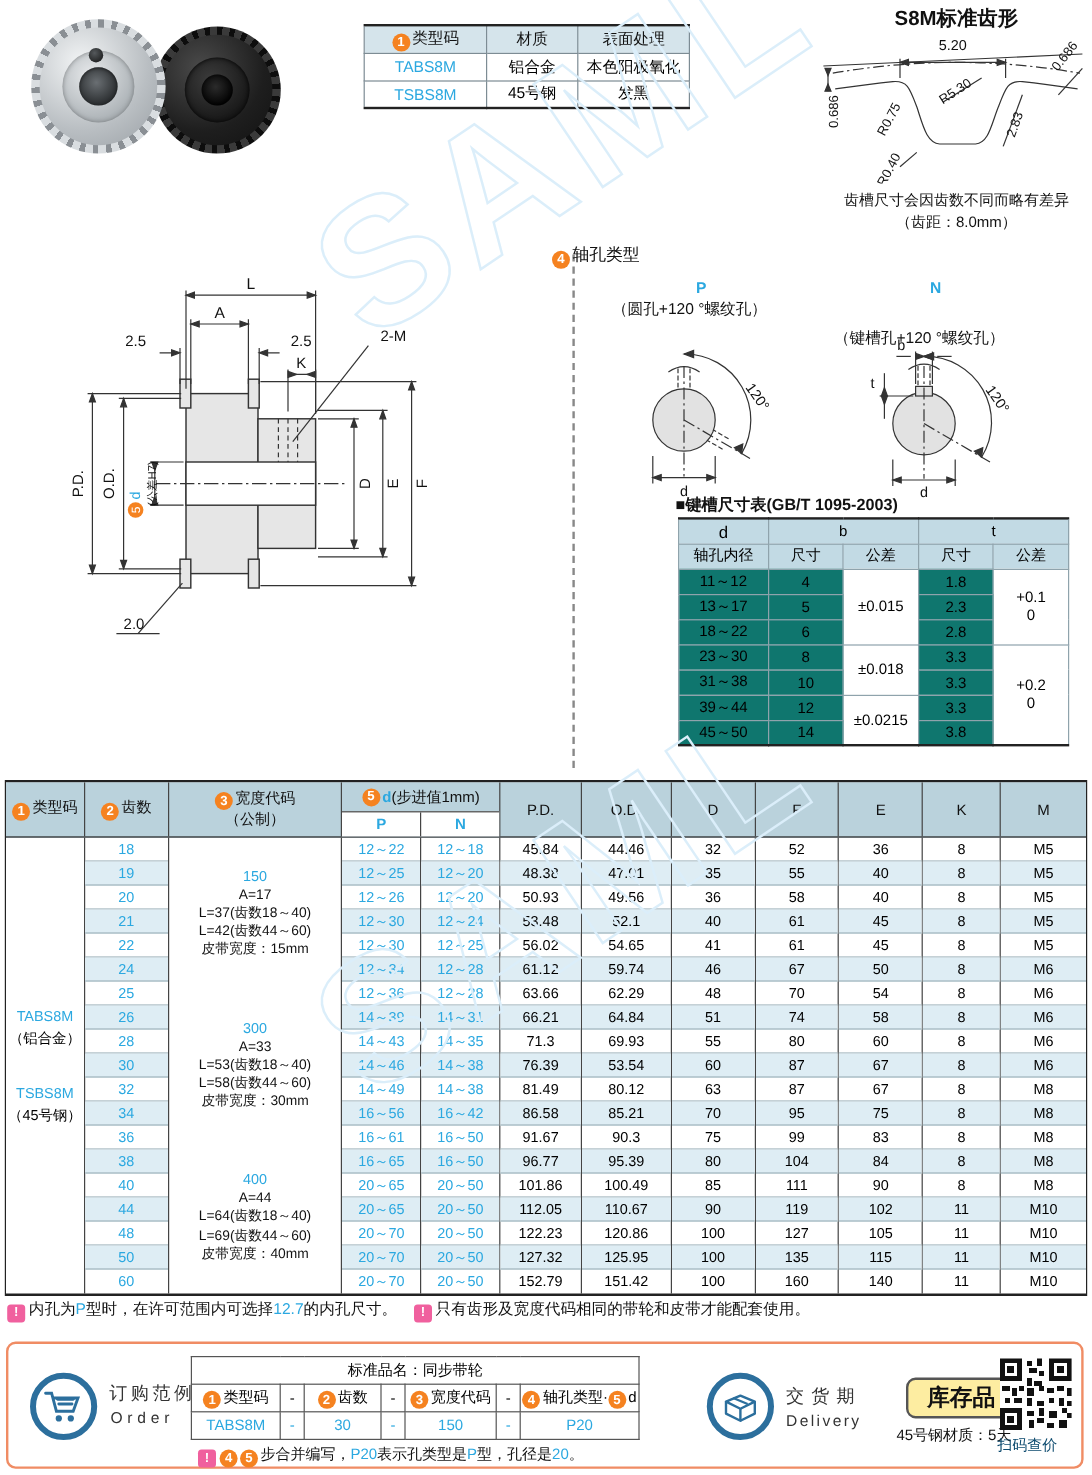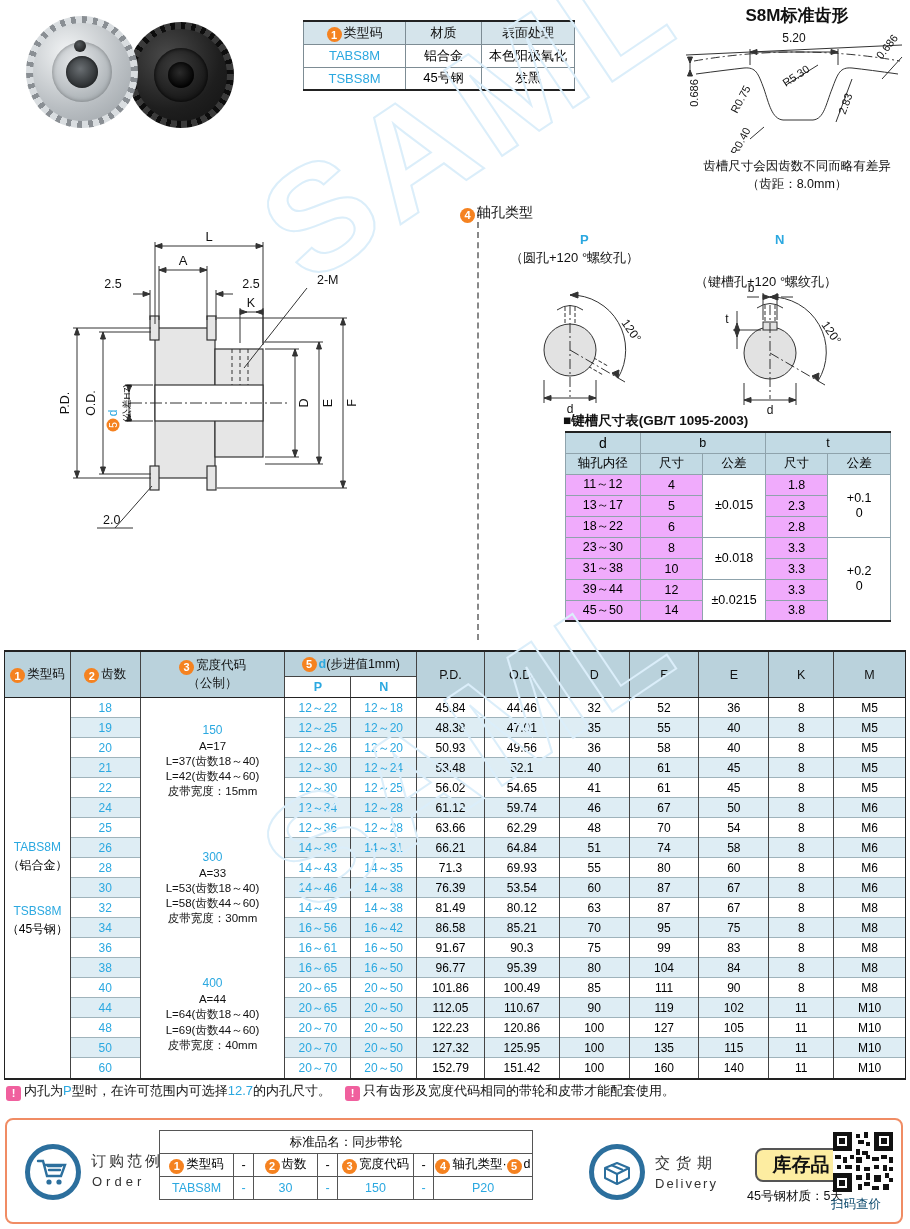--- a/index.html
+++ b/index.html
@@ -49,21 +49,21 @@
   .divider { position:absolute; left:477px; top:212px; height:428px; border-left:2px dashed #888; }
   .section-title { position:absolute; left:460px; top:204px; font-size:14px; color:#111; z-index:2;}
   .hole-label { position:absolute; font-size:13px; color:#2ba8e0; font-weight:bold; z-index:2;}
   .hole-desc  { position:absolute; font-size:13px; color:#111; z-index:2;text-align:right;}
 
   .keyway-title { position:absolute; left:563px; top:412px; font-size:13.5px; font-weight:bold; color:#111; z-index:2;}
   .keyway { position:absolute; left:565px; top:431px; width:326px; font-size:12.5px;
      border-top:2px solid #222; border-bottom:2px solid #222; z-index:2; background:#fff;}
   .keyway th, .keyway td { border:1px solid #8fa3ac; text-align:center; height:21px; }
   .keyway th { background:#c2dae4; font-weight:normal; }
-  .keyway td { background:#f0abfc; }
+  .keyway td { background:#0f766e; }
   .keyway td.tol { background:#fff; white-space:pre-line; line-height:1.15; }
 
   
   .main-table { position:absolute; left:4px; top:650px; width:902px;
      border:2px solid #222; border-left:1px solid #222; border-right:1px solid #222;
      display:flex; flex-direction:column; font-size:12px; background:#fff;}
   .mt-head { display:flex; background:#bad2dc; border-bottom:1px solid #222; }
   .mt-hcell { border-right:1px solid #444; display:flex; flex-direction:column;
      align-items:center; justify-content:center; height:45px; text-align:center; font-size:12.5px; color:#111;}
   .mt-hcell:last-child { border-right:none; }
@@ -737,20 +737,23 @@
         <td class="val">TABS8M</td>
         <td class="val">-</td>
         <td class="val">30</td>
         <td class="val">-</td>
         <td class="val">150</td>
         <td class="val">-</td>
         <td class="val">P20</td>
       </tr>
     </tbody>
       </table>
+    <div class="order-note">
+      <span class="bang">!</span><span class="num-circle">4</span><span class="num-circle">5</span><span>步合并编写，</span><span class="blue-t">P20</span><span>表示孔类型是</span><span class="blue-t">P</span><span>型，孔径是</span><span class="blue-t">20</span><span>。</span>
+    </div>
 
     <div class="icon-circle" style="left:582px; top:24px;">
       <svg width="32" height="30" viewBox="0 0 32 30">
         <g stroke="#2c6f9d" stroke-width="2" fill="none" stroke-linejoin="round">
           <path d="M4,11 L16,6 L28,11 L16,17 z"></path>
           <path d="M4,11 v10 l12,6 v-10"></path>
           <path d="M28,11 v10 l-12,6"></path>
           <path d="M10,8 l12,5"></path>
         </g>
       </svg>

